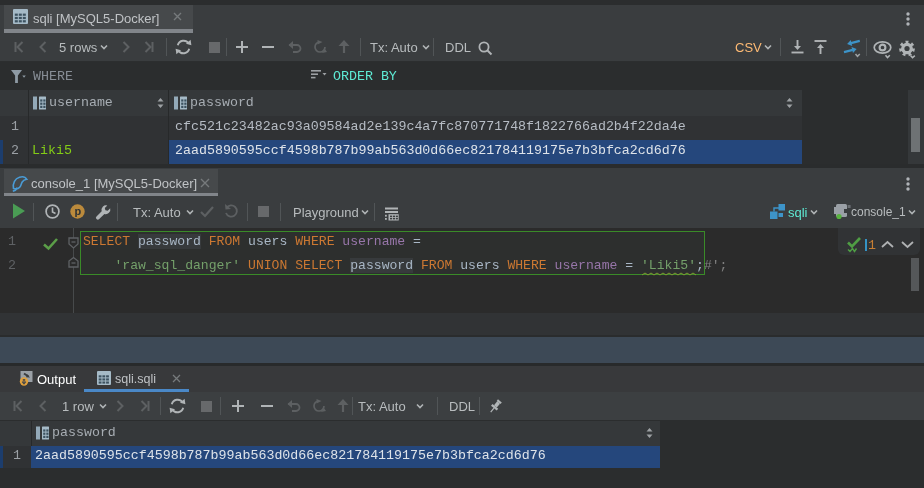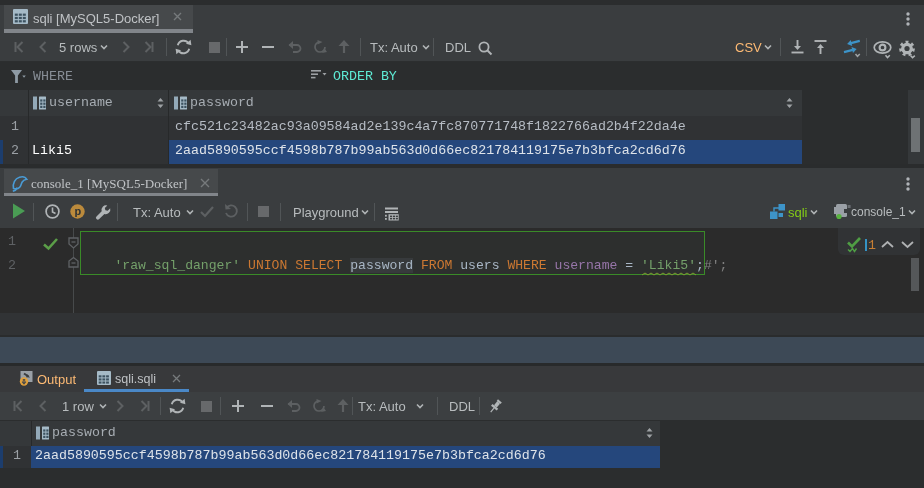--- a/index.html
+++ b/index.html
@@ -181,33 +181,33 @@
 <svg class="abs" style="left:786px;top:98px;" width="7" height="10" viewBox="0 0 7 10">
       <path d="M0.5 3.5 L3.5 0 L6.5 3.5 Z" fill="#9da1a4"></path>
       <path d="M0.5 6.5 L3.5 10 L6.5 6.5 Z" fill="#9da1a4"></path>
     </svg>
 <div class="abs mono" style="left:11px;top:119px;color:#9ba0a5;font-size:13.3px;line-height:15.3px;white-space:pre;">1</div>
 <div class="abs mono" style="left:32px;top:118px;color:#cfcec9;font-size:13.3px;line-height:15.3px;white-space:pre;margin-top:48px;">Liki4</div>
 <div class="abs mono" style="left:175px;top:119px;color:#b6bcc4;font-size:13.3px;line-height:15.3px;white-space:pre;">cfc521c23482ac93a09584ad2e139c4a7fc870771748f1822766ad2b4f22da4e</div>
 <div class="abs" style="left:169px;top:140px;width:633px;height:24px;background:#25477c;"></div>
 <div class="abs" style="left:0px;top:140px;width:3px;height:24px;background:#1c3d6d;"></div>
 <div class="abs mono" style="left:11px;top:143px;color:#9ba0a5;font-size:13.3px;line-height:15.3px;white-space:pre;">2</div>
-<div class="abs mono" style="left:32px;top:143px;color:#ffffff;font-size:13.3px;line-height:15.3px;white-space:pre;">Liki5</div>
+<div class="abs mono" style="left:32px;top:143px;color:#84cc16;font-size:13.3px;line-height:15.3px;white-space:pre;">Liki5</div>
 <div class="abs mono" style="left:175px;top:143px;color:#dee3e9;font-size:13.3px;line-height:15.3px;white-space:pre;">2aad5890595ccf4598b787b99ab563d0d66ec821784119175e7b3bfca2cd6d76</div>
 <div class="abs" style="left:908px;top:90px;width:16px;height:74px;background:#35383a;"></div>
 <div class="abs" style="left:911px;top:118px;width:9px;height:34px;background:#6e7274;"></div>
 <div class="abs" style="left:0px;top:164px;width:924px;height:4px;background:#2a2c2d;"></div>
 <div class="abs" style="left:0px;top:168px;width:924px;height:28px;background:#3a3d3f;"></div>
 <div class="abs" style="left:4px;top:169px;width:214px;height:24px;background:#46494b;"></div>
 <div class="abs" style="left:4px;top:193px;width:214px;height:3px;background:#81858a;"></div>
 <svg class="abs" style="left:12px;top:175px;" width="16" height="17" viewBox="0 0 16 17">
       <path d="M1.5 13.5 C0.5 8 3 3.5 7.5 2.2 C10.5 1.3 13.6 2.3 14.8 4.3 C12.8 4.5 11.2 5.4 10.2 7 C9.2 8.6 9.1 10.6 7.7 12.2 C6.3 13.8 4 14.3 1.5 13.5 Z" fill="none" stroke="#4a9bd5" stroke-width="1.6"></path>
     <path d="M0.8 16.3 C3.2 15.6 4.6 14.4 5.3 12.6" fill="none" stroke="#4a9bd5" stroke-width="1.6"></path>
     </svg>
-<div class="abs" style="left:31px;top:176px;color:#c0c3c6;font-size:13px;line-height:15px;white-space:pre;font-family:Liberation Serif, serif;">console_1 [MySQL5-Docker]</div>
+<div class="abs" style="left:31px;top:176px;color:#c0c3c6;font-size:13px;line-height:15px;white-space:pre;">console_1 [MySQL5-Docker]</div>
 <svg class="abs" style="left:200px;top:178px;" width="10" height="10" viewBox="0 0 10 10">
       <path d="M1 1 L9 9 M9 1 L1 9" stroke="#767a7c" stroke-width="1.4"></path>
     </svg>
 <svg class="abs" style="left:906px;top:177px;" width="4" height="14" viewBox="0 0 4 14">
       <circle cx="2" cy="2" r="1.7" fill="#b0b4b8"></circle>
       <circle cx="2" cy="7" r="1.7" fill="#b0b4b8"></circle>
       <circle cx="2" cy="12" r="1.7" fill="#b0b4b8"></circle>
     </svg>
 <div class="abs" style="left:0px;top:196px;width:924px;height:32px;background:#3a3d3f;"></div>
 <svg class="abs" style="left:12px;top:203px;" width="14" height="16" viewBox="0 0 14 16">
@@ -259,21 +259,21 @@
       <rect x="5.0" y="10.9" width="2.1" height="1.5" fill="#3a3d3f"></rect>
       <rect x="7.9" y="10.9" width="2.1" height="1.5" fill="#3a3d3f"></rect>
       <rect x="10.8" y="10.9" width="2.1" height="1.5" fill="#3a3d3f"></rect>
     </svg>
 <svg class="abs" style="left:770px;top:204px;" width="16" height="15" viewBox="0 0 16 15">
       <rect x="8.5" y="0" width="6.5" height="6.5" fill="#3d94c9"></rect>
     <rect x="0" y="7.5" width="7.5" height="7.5" fill="#3d94c9"></rect>
     <rect x="8.5" y="9" width="4.5" height="4" fill="#3d94c9"></rect>
     <path d="M4 7.5 V4 H9" stroke="#3d94c9" stroke-width="1.4" fill="none"></path>
     </svg>
-<div class="abs" style="left:788px;top:205px;color:#84cc16;font-size:13px;line-height:15px;white-space:pre;">sqli</div>
+<div class="abs" style="left:788px;top:205px;color:#5eead4;font-size:13px;line-height:15px;white-space:pre;">sqli</div>
 <svg class="abs" style="left:810px;top:210px;" width="8" height="5" viewBox="0 0 8 5">
       <path d="M1 0.5 L4 3.5 L7 0.5" stroke="#b0b4b6" stroke-width="1.6" fill="none"></path>
     </svg>
 <svg class="abs" style="left:834px;top:203px;" width="17" height="16" viewBox="0 0 17 16">
       <rect x="2" y="1" width="11" height="13" rx="1.5" fill="#9aa0a6"></rect>
     <rect x="0" y="4" width="2" height="7" fill="#9aa0a6"></rect>
     <rect x="13.6" y="2" width="3" height="3" fill="#3a3d3f"></rect>
       <rect x="13.6" y="2" width="3" height="3" fill="#9aa0a6" opacity="0.5"></rect>
     <rect x="10" y="6" width="5" height="4" fill="#3a3d3f"></rect>
     <circle cx="5" cy="13.5" r="2.6" fill="#57b33e"></circle>
@@ -291,20 +291,21 @@
     </svg>
 <div class="abs" style="left:73px;top:228px;width:1px;height:85px;background:#474a4b;"></div>
 <svg class="abs" style="left:68px;top:237px;" width="11" height="12" viewBox="0 0 11 12">
       <path d="M1 1 H10 V7 L5.5 11 L1 7 Z" stroke="#5f6265" stroke-width="1.3" fill="#2b2b2b"></path>
       <path d="M3.5 5 H7.5" stroke="#5f6265" stroke-width="1.3"></path>
     </svg>
 <svg class="abs" style="left:68px;top:257px;" width="11" height="12" viewBox="0 0 11 12">
       <path d="M1 10 H10 V4 L5.5 0.5 L1 4 Z" stroke="#5f6265" stroke-width="1.3" fill="#2b2b2b"></path>
       <path d="M3.5 6 H7.5" stroke="#5f6265" stroke-width="1.3"></path>
     </svg>
+<div class="abs mono" style="left:83px;top:234px;color:#a9b7c6;font-size:13.1px;line-height:15.1px;white-space:pre;"><span style="color:#cc7832;">SELECT</span> <span style="background:#373a3c;">password</span> <span style="color:#cc7832;">FROM</span> users <span style="color:#cc7832;">WHERE</span> <span style="color:#9876aa;">username</span> =</div>
 <div class="abs mono" style="left:83px;top:258px;color:#a9b7c6;font-size:13.1px;line-height:15.1px;white-space:pre;">    <span style="color:#74a06a;">'raw_sql_danger'</span> <span style="color:#cc7832;">UNION</span> <span style="color:#cc7832;">SELECT</span> <span style="background:#373a3c;">password</span> <span style="color:#cc7832;">FROM</span> users <span style="color:#cc7832;">WHERE</span> <span style="color:#9876aa;">username</span> = <span style="color:#74a06a;">'Liki5'</span>;<span style="color:#808080;">#';</span></div>
 <svg class="abs" style="left:642px;top:272px;" width="56" height="4" viewBox="0 0 56 4">
       <path d="M0 3 L3 1 L6 3 L9 1 L12 3 L15 1 L18 3 L21 1 L24 3 L27 1 L30 3 L33 1 L36 3 L39 1 L42 3 L45 1 L48 3 L51 1 L54 3" stroke="#7f9a35" stroke-width="1" fill="none"></path>
     </svg>
 <div class="abs" style="left:838px;top:228px;width:82px;height:27px;background:#313335;border-radius:0 0 6px 6px;"></div>
 <svg class="abs" style="left:847px;top:237px;" width="16" height="15" viewBox="0 0 16 15">
       <path d="M1 5.5 L5 9.5 L13 1" stroke="#4f9e44" stroke-width="2.6" fill="none"></path>
     <path d="M1 12.5 L3 14.5 L5.5 11.5 L7.5 14.5 L9.5 11.5" stroke="#4f9e44" stroke-width="1.4" fill="none"></path>
     </svg>
 <div class="abs" style="left:865px;top:239px;width:1.5px;height:12px;background:#3592c4;"></div>
@@ -323,21 +324,21 @@
 <div class="abs" style="left:0px;top:366px;width:924px;height:26px;background:#38393b;"></div>
 <svg class="abs" style="left:19px;top:370px;" width="15" height="16" viewBox="0 0 15 16">
       <rect x="1.5" y="1" width="12" height="11" fill="#9aa0a6"></rect>
     <path d="M5 3.5 L9.5 6.5" stroke="#3a3d3f" stroke-width="2"></path>
     <path d="M8.2 4.2 L11 7.5 L7 7.3 Z" fill="#3a3d3f"></path>
     <circle cx="5" cy="11.5" r="4.2" fill="#e0a03c"></circle>
     <path d="M5 9 V13.3" stroke="#43474a" stroke-width="1.2"></path>
     <path d="M3.2 11.6 L5 13.9 L6.8 11.6" stroke="#43474a" stroke-width="1.2" fill="none"></path>
     <path d="M3.7 9.9 H6.3" stroke="#43474a" stroke-width="1.1"></path>
     </svg>
-<div class="abs" style="left:37px;top:372px;color:#fdba74;font-size:13px;line-height:15px;white-space:pre;">Output</div>
+<div class="abs" style="left:37px;top:372px;color:#ffffff;font-size:13px;line-height:15px;white-space:pre;">Output</div>
 <svg class="abs" style="left:97px;top:371px;" width="14" height="14" viewBox="0 0 14 14">
       <rect x="0" y="0" width="14" height="14" rx="1" fill="#a5bac7"></rect>
       <rect x="1.7" y="4.3" width="2.8" height="2.1" fill="#3c5260"></rect>
       <rect x="5.4" y="4.3" width="2.8" height="2.1" fill="#3c5260"></rect>
       <rect x="9.1" y="4.3" width="2.8" height="2.1" fill="#3c5260"></rect>
       <rect x="1.7" y="7.4" width="2.8" height="2.1" fill="#3c5260"></rect>
       <rect x="5.4" y="7.4" width="2.8" height="2.1" fill="#3c5260"></rect>
       <rect x="9.1" y="7.4" width="2.8" height="2.1" fill="#3c5260"></rect>
       <rect x="1.7" y="10.5" width="2.8" height="2.1" fill="#3c5260"></rect>
       <rect x="5.4" y="10.5" width="2.8" height="2.1" fill="#3c5260"></rect>

